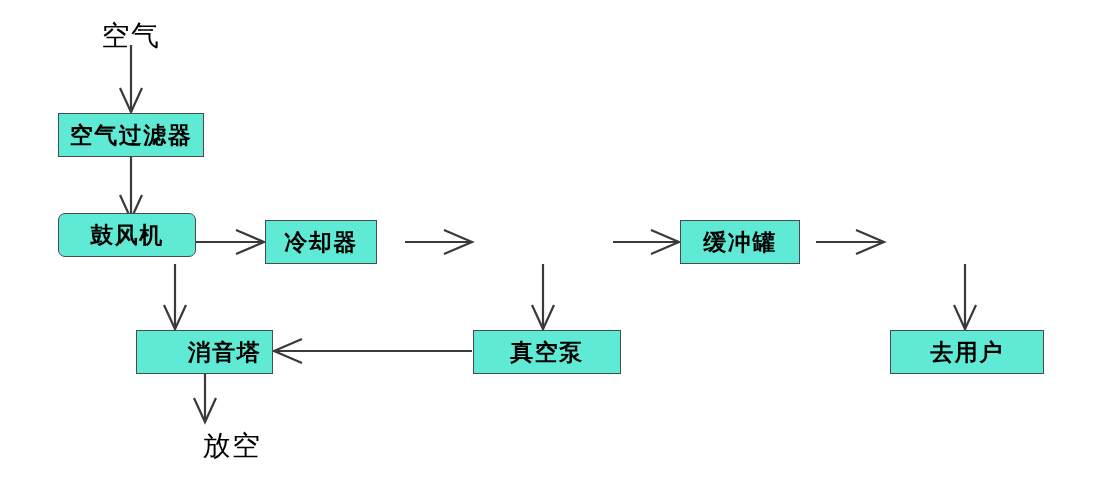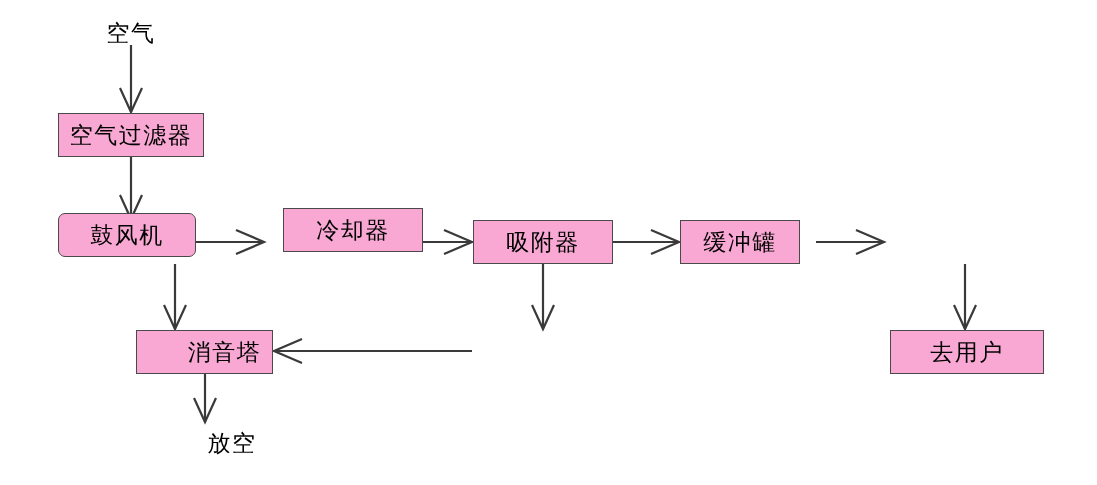--- a/index.html
+++ b/index.html
@@ -25,35 +25,35 @@
     position: absolute;
     left: 0;
     top: 0;
     width: 1097px;
     height: 485px;
   }
   .node-box {
     position: absolute;
     box-sizing: border-box;
     border: 1.6px solid #4a4a4a;
-    background: #f9a8d4;
+    background: #5eead4;
     display: flex;
     align-items: center;
     justify-content: center;
     color: #000000;
     font-size: 23px;
     letter-spacing: 1.5px;
     line-height: 1;
     white-space: nowrap;
-    font-weight: 400;
+    font-weight: 700;
   }
   .free-label {
     position: absolute;
     color: #000000;
-    font-size: 23px;
+    font-size: 28px;
     letter-spacing: 1.5px;
     line-height: 1;
     white-space: nowrap;
     text-align: center;
     transform: translateX(-50%);
   }
 </style>
 </head>
 <body>
 
@@ -121,37 +121,37 @@
   </svg>
 
   <div class="node-box" style="left:58px;  top:113px; width:146px; height:44px;">
     <span>空气过滤器</span>
   </div>
 
   <div class="node-box" style="left:58px;  top:213px; width:138px; height:44px;border-radius:7px;">
     <span>鼓风机</span>
   </div>
 
-  <div class="node-box" style="left:265px; top:208px; width:140px; height:44px;margin-left:18px;">
+  <div class="node-box" style="left:265px; top:220px; width:112px; height:44px;">
     <span>冷却器</span>
   </div>
 
-  <div class="node-box" style="left:473px; top:220px; width:140px; height:44px;">
-    <span>吸附器</span>
-  </div>
 
   <div class="node-box" style="left:680px; top:220px; width:120px; height:44px;">
     <span>缓冲罐</span>
   </div>
 
 
   <div class="node-box" style="left:136px; top:330px; width:137px; height:44px;padding-left:40px;">
     <span>消音塔</span>
   </div>
 
+  <div class="node-box" style="left:473px; top:330px; width:148px; height:44px;">
+    <span>真空泵</span>
+  </div>
 
   <div class="node-box" style="left:890px; top:330px; width:154px; height:44px;">
     <span>去用户</span>
   </div>
 
   <div class="free-label" style="left:131px; top:22px;">空气</div>
 
   <div class="free-label" style="left:205px; top:432px;margin-left:27px;">放空</div>
 
 </div>

